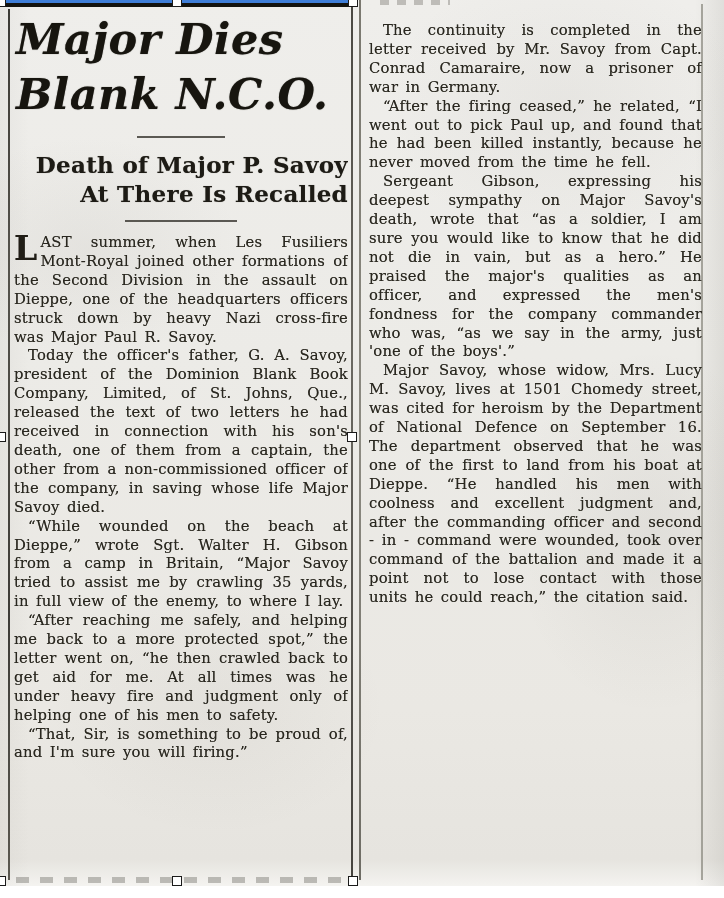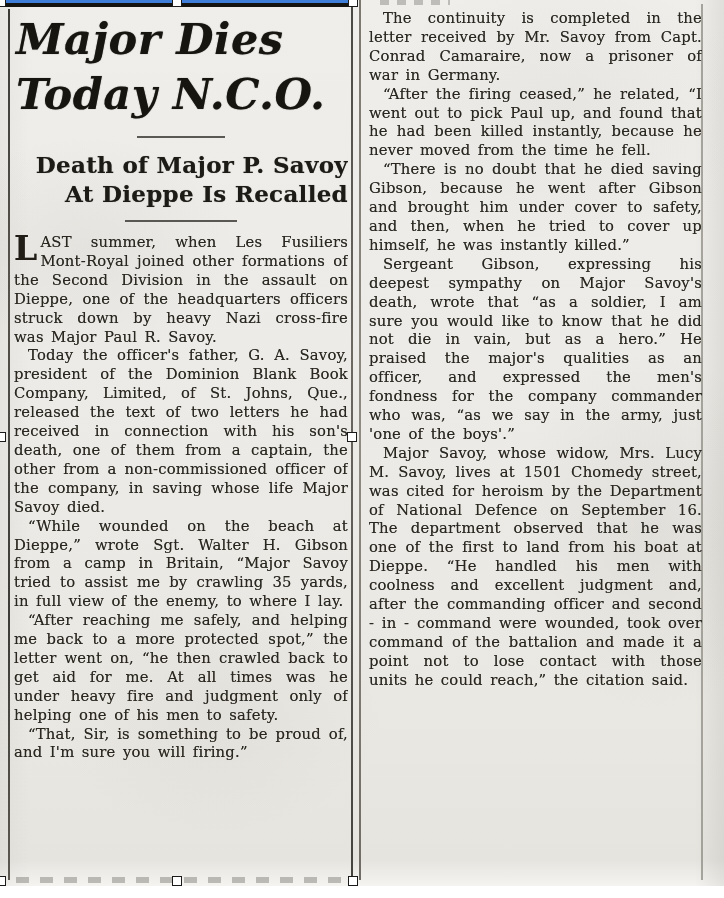--- a/index.html
+++ b/index.html
@@ -42,21 +42,21 @@
   .divider{border:0;border-top:2.5px solid #413e38;margin:14px auto 0 auto;opacity:.85;}
   .divider-1{width:88px;}
   .divider-2{width:112px;margin-top:12px;}
   .subhead{
     margin:12px 0 0 12px;font-weight:bold;color:#1d1b15;
     font-size:23px;line-height:29px;letter-spacing:.3px;
     text-shadow:0 0 .7px rgba(25,22,15,.55);
     text-align:right;
   }
   .bodytext{margin-top:11px;}
-  .col-right .bodytext{margin-top:0;padding-top:7px;}
+  .col-right .bodytext{margin-top:12px;padding-top:7px;}
   .body-para{
     margin:0;text-align:justify;text-indent:14px;
     font-size:14.8px;line-height:18.9px;word-spacing:2.5px;letter-spacing:.2px;
     color:#29271f;text-shadow:0 0 .6px rgba(35,32,25,.55);
   }
   .body-para.no-indent{text-indent:0;}
   .drop-cap{
     float:left;font-size:33px;line-height:28px;font-weight:bold;
     padding:2px 3px 0 0;color:#201d16;
   }
@@ -86,41 +86,40 @@
   <div class="paper">
 
     <div class="bar-top"></div>
     <div class="rule-v rule-left"></div>
     <div class="rule-v rule-sep-a"></div>
     <div class="rule-v rule-sep-b"></div>
     <div class="rule-v rule-right"></div>
 
     <div class="col col-left">
       <h1 class="headline"><span>Major Dies</span><br>
-        <span>Today N.C.O.</span>
+        <span>Blank N.C.O.</span>
       </h1>
       <hr class="divider divider-1">
       <h2 class="subhead"><span>Death of Major P. Savoy</span><br>
-        <span>At Dieppe Is Recalled</span>
+        <span>At There Is Recalled</span>
       </h2>
       <hr class="divider divider-2">
       <div class="bodytext">
           <p class="body-para no-indent"><span class="drop-cap">L</span>AST summer, when Les Fusiliers Mont-Royal joined other formations of the Second Division in the assault on Dieppe, one of the headquarters officers struck down by heavy Nazi cross-fire was Major Paul R. Savoy.</p>
           <p class="body-para">Today the officer's father, G. A. Savoy, president of the Dominion Blank Book Company, Limited, of St. Johns, Que., released the text of two letters he had received in connection with his son's death, one of them from a captain, the other from a non-commissioned officer of the company, in saving whose life Major Savoy died.</p>
           <p class="body-para">“While wounded on the beach at Dieppe,” wrote Sgt. Walter H. Gibson from a camp in Britain, “Major Savoy tried to assist me by crawling 35 yards, in full view of the enemy, to where I lay.</p>
           <p class="body-para">“After reaching me safely, and helping me back to a more protected spot,” the letter went on, “he then crawled back to get aid for me. At all times was he under heavy fire and judgment only of helping one of his men to safety.</p>
           <p class="body-para">“That, Sir, is something to be proud of, and I'm sure you will firing.”</p>
         </div>
     </div>
 
     <div class="col col-right">
       <div class="bodytext">
           <p class="body-para">The continuity is completed in the letter received by Mr. Savoy from Capt. Conrad Camaraire, now a prisoner of war in Germany.</p>
           <p class="body-para">“After the firing ceased,” he related, “I went out to pick Paul up, and found that he had been killed instantly, because he never moved from the time he fell.</p>
-          <p class="body-para">“There is no doubt that he died saving Gibson, because he went after Gibson and brought him under cover to safety, and then, when he tried to cover up himself, he was instantly killed.”</p>
           <p class="body-para">Sergeant Gibson, expressing his deepest sympathy on Major Savoy's death, wrote that “as a soldier, I am sure you would like to know that he did not die in vain, but as a hero.” He praised the major's qualities as an officer, and expressed the men's fondness for the company commander who was, “as we say in the army, just 'one of the boys'.”</p>
           <p class="body-para">Major Savoy, whose widow, Mrs. Lucy M. Savoy, lives at 1501 Chomedy street, was cited for heroism by the Department of National Defence on September 16. The department observed that he was one of the first to land from his boat at Dieppe. “He handled his men with coolness and excellent judgment and, after the commanding officer and second - in - command were wounded, took over command of the battalion and made it a point not to lose contact with those units he could reach,” the citation said.</p>
         </div>
     </div>
 
     <div class="frag frag-bottom-left"></div>
     <div class="frag frag-top-right"></div>
   </div>
 
   <div class="sel-border-top"></div>

